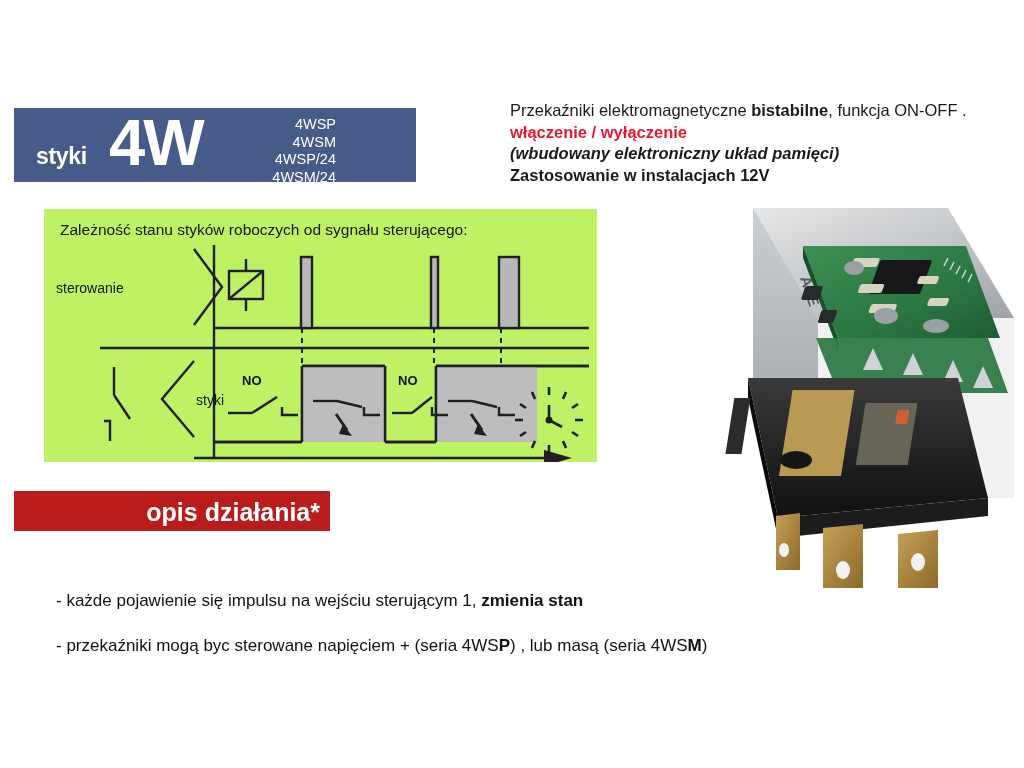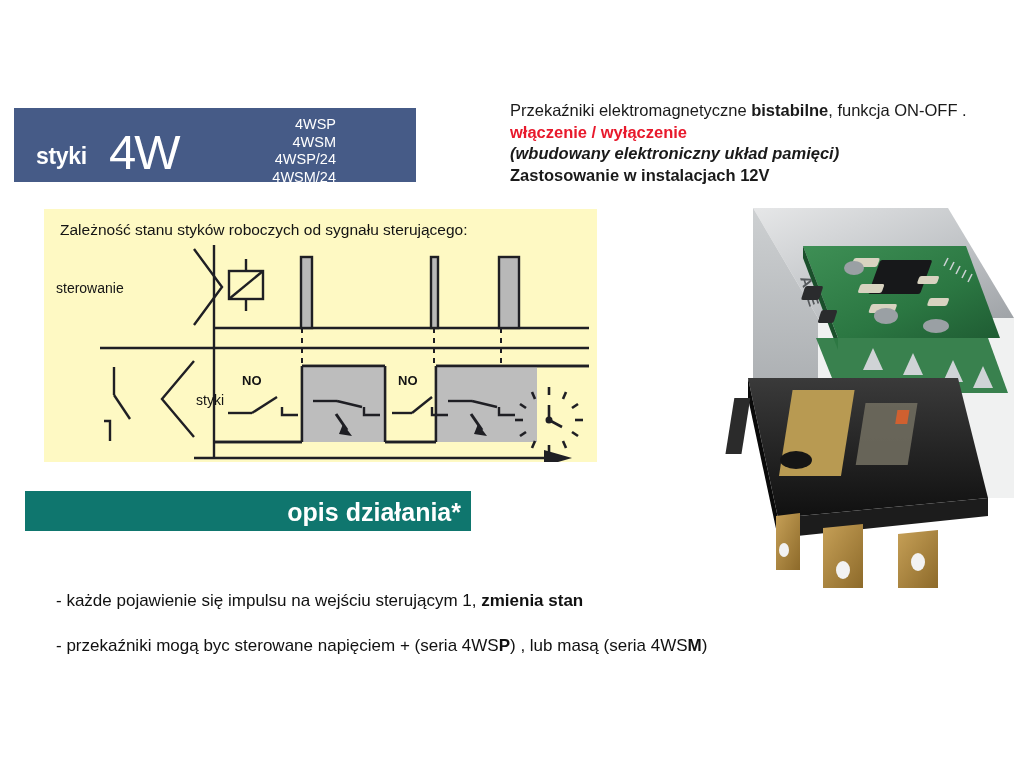--- a/index.html
+++ b/index.html
@@ -32,22 +32,22 @@
     color: #ffffff;
     font-weight: bold;
     font-size: 23px;
     letter-spacing: -0.3px;
   }
   #series-code {
     position: absolute;
     left: 95px;
     bottom: 2px;
     color: #ffffff;
-    font-weight: normal;
-    font-size: 49px;
+    font-weight: bold;
+    font-size: 65px;
     letter-spacing: -2px;
   }
   #model-list {
     position: absolute;
     right: 80px;
     top: 8px;
     color: #ffffff;
     font-size: 14.5px;
     line-height: 17.5px;
     text-align: right;
@@ -73,21 +73,21 @@
   .italic-line { font-style: italic; font-weight: bold; }
   .bold-line { font-weight: bold; }
 
   
   #diagram-panel {
     position: absolute;
     left: 44px;
     top: 209px;
     width: 553px;
     height: 253px;
-    background: #fef9c3;
+    background: #bef264;
   }
   #diagram-title {
     position: absolute;
     left: 16px;
     top: 12px;
     font-size: 15.5px;
     color: #141414;
     white-space: nowrap;
   }
   #diagram-svg {
@@ -112,25 +112,25 @@
     position: absolute;
     left: 648px;
     top: 198px;
     width: 376px;
     height: 390px;
   }
 
   
   #opis-banner {
     position: absolute;
-    left: 25px;
+    left: 14px;
     top: 491px;
-    width: 446px;
+    width: 316px;
     height: 40px;
-    background: #0f766e;
+    background: #b91c1c;
   }
   #opis-label {
     position: absolute;
     right: 10px;
     top: 7px;
     color: #ffffff;
     font-weight: bold;
     font-size: 25px;
     white-space: nowrap;
   }

